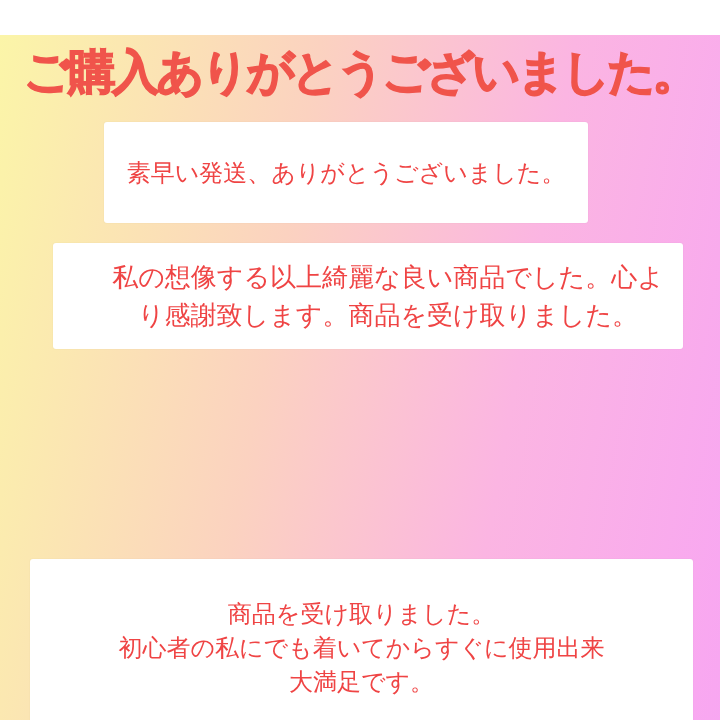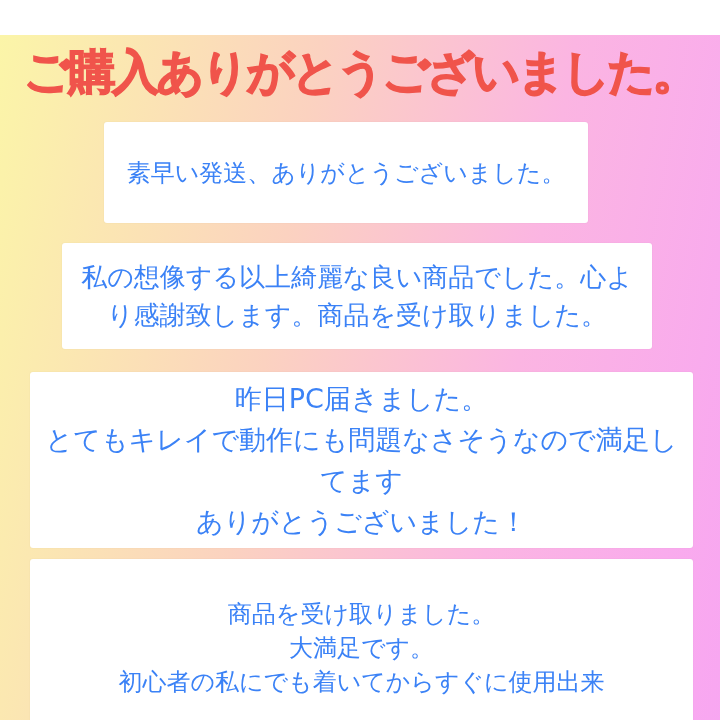--- a/index.html
+++ b/index.html
@@ -36,36 +36,36 @@
   }
   .review {
     position: absolute;
     background: #ffffff;
     border-radius: 3px;
     display: flex;
     flex-direction: column;
     justify-content: center;
     align-items: center;
     text-align: center;
-    color: #3b82f6;
+    color: #ef4444;
     box-shadow: 0 0 2px rgba(0,0,0,0.06);
   }
   .review p {
     margin: 0;
     white-space: nowrap;
   }
   .review-1 {
     left: 104px; top: 87px;
     width: 484px; height: 101px;
     font-size: 24px; line-height: 36px;
   }
   .review-2 {
-    left: 62px; top: 208px;
+    left: 53px; top: 208px;
     width: 590px; height: 106px;
-    font-size: 26px; line-height: 38px;
+    font-size: 26px; line-height: 38px; padding-left: 40px;
   }
   .review-3 {
     left: 30px; top: 337px;
     width: 663px; height: 176px;
     font-size: 27px; line-height: 41px;
   }
   .review-4 {
     left: 30px; top: 524px;
     width: 663px; height: 177px;
     font-size: 24px; line-height: 34px;
@@ -80,26 +80,20 @@
 
   <section class="review review-1">
     <p>素早い発送、ありがとうございました。</p>
   </section>
 
   <section class="review review-2">
     <p>私の想像する以上綺麗な良い商品でした。心よ</p>
     <p>り感謝致します。商品を受け取りました。</p>
   </section>
 
-  <section class="review review-3">
-    <p>昨日PC届きました。</p>
-    <p>とてもキレイで動作にも問題なさそうなので満足し</p>
-    <p>てます</p>
-    <p>ありがとうございました！</p>
-  </section>
 
   <section class="review review-4">
     <p>商品を受け取りました。</p>
+    <p>初心者の私にでも着いてからすぐに使用出来</p>
     <p>大満足です。</p>
-    <p>初心者の私にでも着いてからすぐに使用出来</p>
   </section>
 
 </div>
 
 </body></html>

